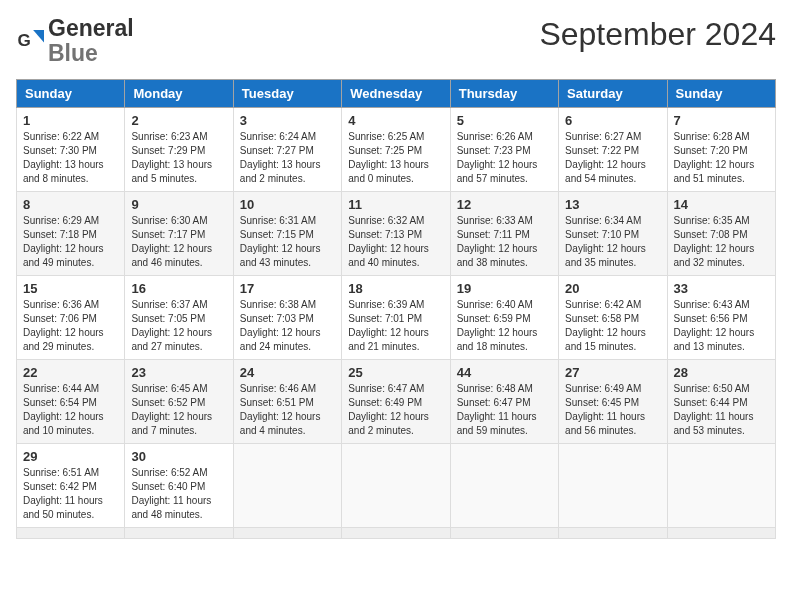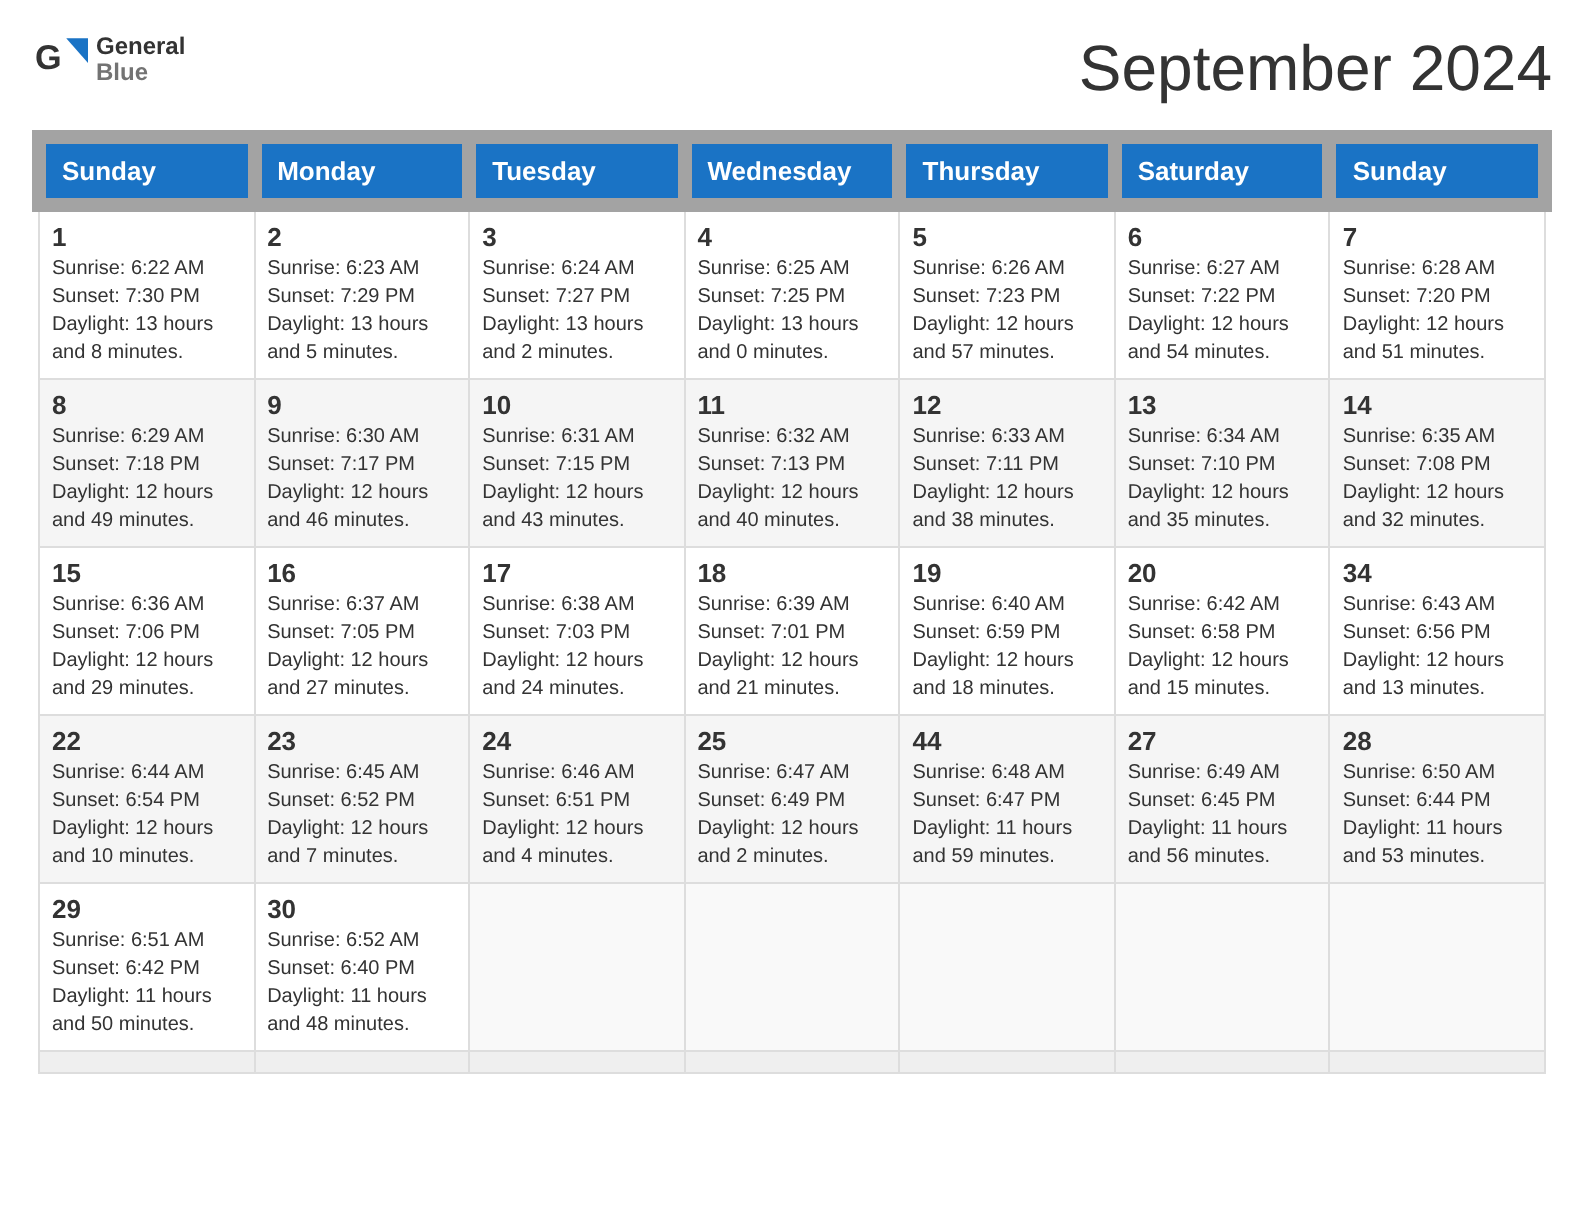--- a/index.html
+++ b/index.html
@@ -15,21 +15,21 @@
       justify-content: space-between;
       align-items: flex-start;
       margin-bottom: 12px;
     }
     .logo {
       display: flex;
       align-items: center;
       gap: 4px;
     }
     .logo-text {
-      font-size: 12px;
+      font-size: 23px;
       font-weight: bold;
       line-height: 1.1;
     }
     .logo-text .general { color: #333; }
     .logo-text .blue { color: #737373; }
     .logo-icon {
       width: 28px;
       height: 28px;
     }
     .title-block {
@@ -48,21 +48,21 @@
       width: 100%;
       border-collapse: collapse;
     }
     .calendar th {
       background-color: #1a73c5;
       color: #fff;
       font-size: 13px;
       font-weight: bold;
       padding: 6px 8px;
       text-align: left;
-      border: 7px solid #a3a3a3;
+      border: 1px solid #a3a3a3;
     }
     .calendar td {
       vertical-align: top;
       border: 1px solid #ddd;
       padding: 5px 6px;
       font-size: 10.5px;
       color: #333;
       width: calc(100% / 7);
       background: #fff;
     }
@@ -281,21 +281,21 @@
         </td>
         <td>
           <span class="day-num">20</span>
           <div class="day-info">
             Sunrise: 6:42 AM<br>
             Sunset: 6:58 PM<br>
             Daylight: 12 hours and 15 minutes.
           </div>
         </td>
         <td>
-          <span class="day-num">34</span>
+          <span class="day-num">33</span>
           <div class="day-info">
             Sunrise: 6:43 AM<br>
             Sunset: 6:56 PM<br>
             Daylight: 12 hours and 13 minutes.
           </div>
         </td>
       </tr>
       <tr>
         <td>
           <span class="day-num">22</span>

